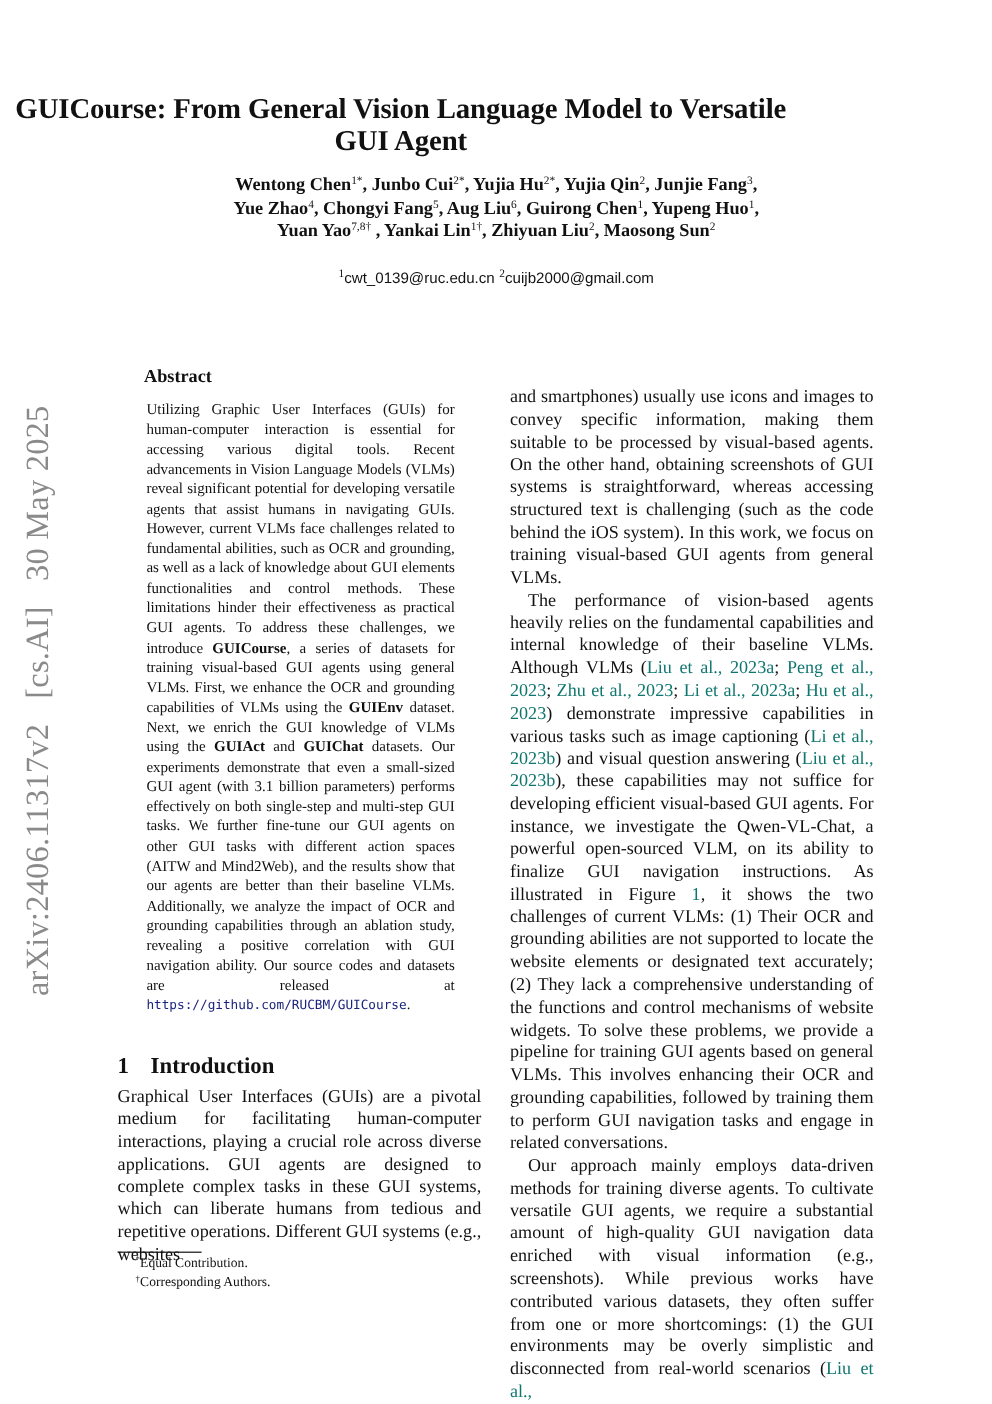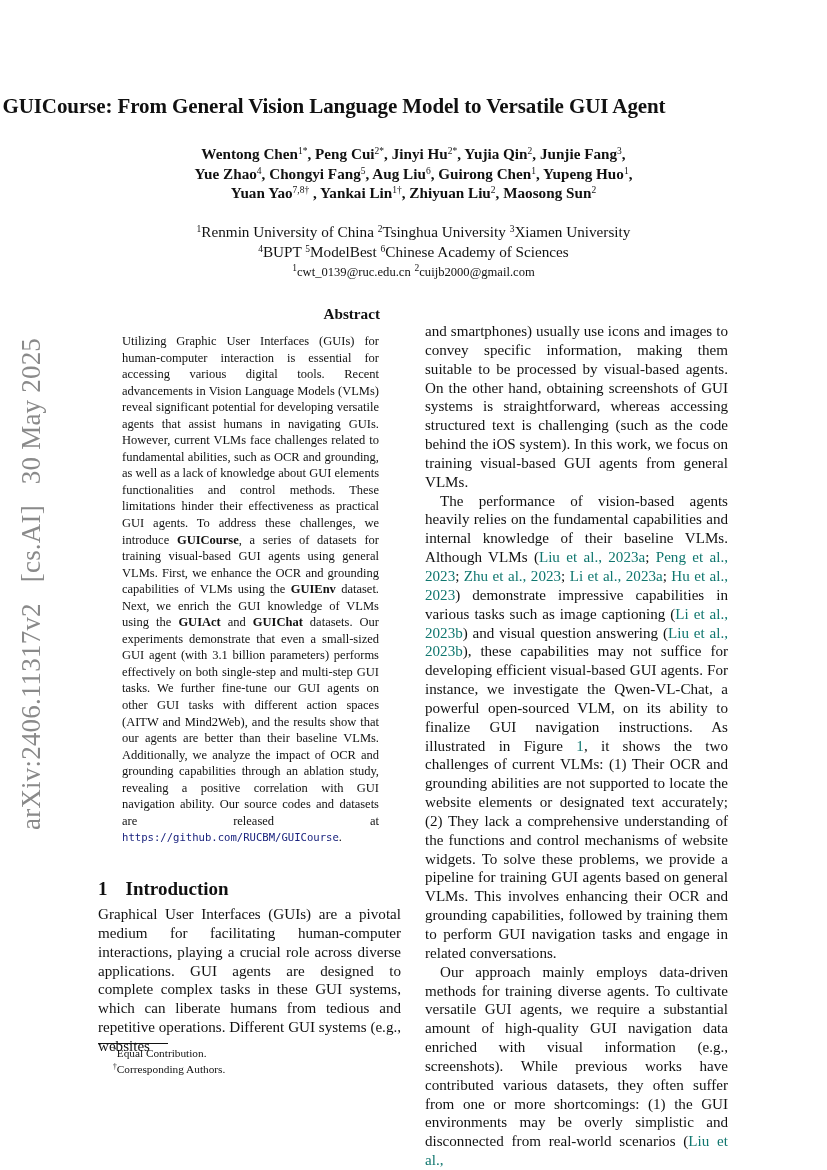--- a/index.html
+++ b/index.html
@@ -1,30 +1,30 @@
 <!DOCTYPE html>
 <html><head>
 <meta charset="utf-8">
 <style>
   html, body { margin: 0; padding: 0; background: #ffffff; }
   body { width: 827px; height: 1170px; position: relative; overflow: hidden;
          font-family: "Liberation Serif", serif; color: #111; }
-  .title { position: absolute; top: 94px; left: 0; width: 668px; text-align: center;
-           font-weight: bold; font-size: 21px; letter-spacing: -0.1px; }
+  .title { position: absolute; top: 78px; left: 0; width: 668px; text-align: center;
+           font-weight: bold; font-size: 24px; letter-spacing: -0.1px; }
   .authors { position: absolute; top: 144px; left: 0; width: 827px; text-align: center;
              font-weight: bold; font-size: 15.2px; line-height: 19.5px; }
   .affils { position: absolute; top: 222px; left: 0; width: 827px; text-align: center;
             font-size: 15.2px; line-height: 19.6px; }
   sup { font-size: 9.5px; vertical-align: 5px; line-height: 0; font-weight: normal; }
   .authors sup { font-weight: normal; }
-  .mono { font-family: Liberation Serif, serif; font-size: 12.6px; }
+  .mono { font-family: Liberation Sans, sans-serif; font-size: 12.6px; }
   .side { position: absolute; left: 16px; top: 830px; transform-origin: 0 0; transform: rotate(-90deg);
           font-size: 27px; color: #8a8a8a; white-space: nowrap; letter-spacing: 0.2px; }
   .side span { margin-right: 14px; }
-  .abs-head { position: absolute; top: 305px; left: 120px; width: 260px; text-align: right;
+  .abs-head { position: absolute; top: 305px; left: 120px; width: 260px; text-align: left;
               font-weight: bold; font-size: 15.2px; }
   .abstract { position: absolute; top: 333px; left: 122px; width: 257px;
               font-size: 12.5px; line-height: 16.55px; text-align: justify; }
   .abstract b { font-weight: bold; }
   .url { color: #1a237e; font-family: "DejaVu Sans Mono", "Liberation Mono", monospace; font-size: 10.6px; }
   .sec-head { position: absolute; top: 878px; left: 98px; font-weight: bold; font-size: 19px; }
   .sec-head .num { margin-right: 18px; }
   .col { text-align: justify; font-size: 15.1px; line-height: 18.85px; }
   .col-left { position: absolute; top: 905px; left: 98px; width: 303px; }
   .col-right { position: absolute; top: 302px; left: 425px; width: 303px; margin-top: 20px; }
@@ -42,51 +42,41 @@
   <span>arXiv:2406.11317v2</span>
   <span>[cs.AI]</span>
   <span>30 May 2025</span>
 </div>
 
 <div class="title">GUICourse: From General Vision Language Model to Versatile GUI Agent</div>
 
 <div class="authors">
   <div>
     <span><span>Wentong Chen</span><sup><span>1</span><span class="star">*</span></sup></span>,
-    <span><span>Peng Cui</span><sup><span>2</span><span>*</span></sup></span>,
-    <span><span>Jinyi Hu</span><sup><span>2</span><span>*</span></sup></span>,
+    <span><span>Junbo Cui</span><sup><span>2</span><span>*</span></sup></span>,
+    <span><span>Yujia Hu</span><sup><span>2</span><span>*</span></sup></span>,
     <span><span>Yujia Qin</span><sup>2</sup></span>,
     <span><span>Junjie Fang</span><sup>3</sup></span>,
   </div>
   <div>
     <span><span>Yue Zhao</span><sup>4</sup></span>,
     <span><span>Chongyi Fang</span><sup>5</sup></span>,
     <span><span>Aug Liu</span><sup>6</sup></span>,
     <span><span>Guirong Chen</span><sup>1</sup></span>,
     <span><span>Yupeng Huo</span><sup>1</sup></span>,
   </div>
   <div>
     <span><span>Yuan Yao</span><sup><span>7,8</span><span>†</span></sup></span> ,
     <span><span>Yankai Lin</span><sup><span>1</span><span>†</span></sup></span>,
     <span><span>Zhiyuan Liu</span><sup>2</sup></span>,
     <span><span>Maosong Sun</span><sup>2</sup></span>
   </div>
 </div>
 
 <div class="affils">
-  <div>
-    <sup>1</sup><span>Renmin University of China</span>
-    <sup>2</sup><span>Tsinghua University</span>
-    <sup>3</sup><span>Xiamen University</span>
-  </div>
-  <div>
-    <sup>4</sup><span>BUPT</span>
-    <sup>5</sup><span>ModelBest</span>
-    <sup>6</sup><span>Chinese Academy of Sciences</span>
-  </div>
   <div>
     <sup>1</sup><span class="mono">cwt_0139@ruc.edu.cn</span>
     <sup>2</sup><span class="mono">cuijb2000@gmail.com</span>
   </div>
 </div>
 
 <div class="abs-head">Abstract</div>
 <div class="abstract"><span>Utilizing Graphic User Interfaces (GUIs) for human-computer interaction is essential for accessing various digital tools. Recent advancements in Vision Language Models (VLMs) reveal significant potential for developing versatile agents that assist humans in navigating GUIs. However, current VLMs face challenges related to fundamental abilities, such as OCR and grounding, as well as a lack of knowledge about GUI elements functionalities and control methods. These limitations hinder their effectiveness as practical GUI agents. To address these challenges, we introduce </span><b>GUICourse</b><span>, a series of datasets for training visual-based GUI agents using general VLMs. First, we enhance the OCR and grounding capabilities of VLMs using the </span><b>GUIEnv</b><span> dataset. Next, we enrich the GUI knowledge of VLMs using the </span><b>GUIAct</b><span> and </span><b>GUIChat</b><span> datasets. Our experiments demonstrate that even a small-sized GUI agent (with 3.1 billion parameters) performs effectively on both single-step and multi-step GUI tasks. We further fine-tune our GUI agents on other GUI tasks with different action spaces (AITW and Mind2Web), and the results show that our agents are better than their baseline VLMs. Additionally, we analyze the impact of OCR and grounding capabilities through an ablation study, revealing a positive correlation with GUI navigation ability. Our source codes and datasets are released at </span><span class="url">https://github.com/RUCBM/GUICourse</span><span>.</span></div>
 
 <div class="sec-head">

